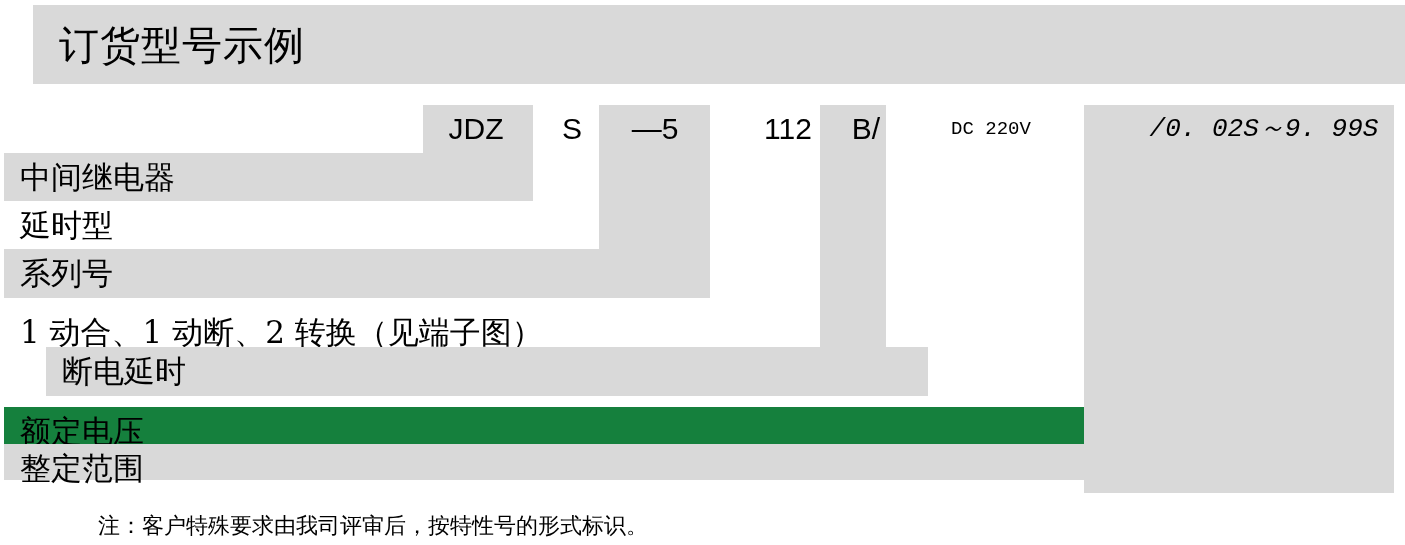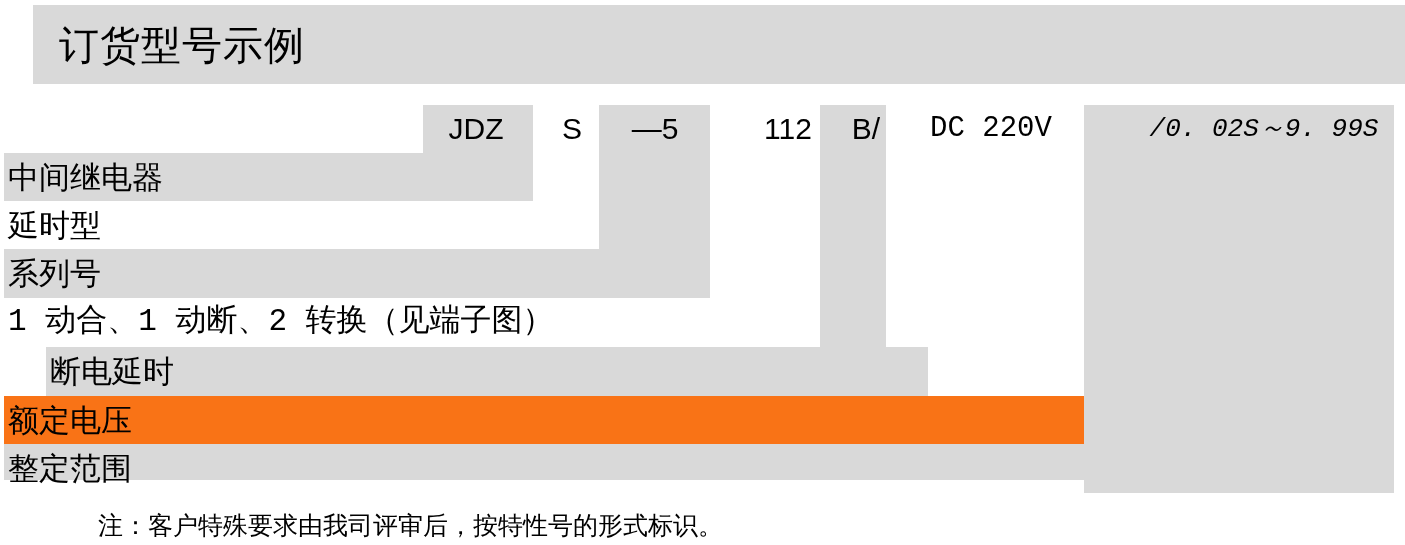--- a/index.html
+++ b/index.html
@@ -5,46 +5,46 @@
   html, body { margin: 0; padding: 0; background: #ffffff; }
   body { width: 1405px; height: 545px; position: relative; overflow: hidden;
          font-family: "DejaVu Serif", "Liberation Serif", serif; color: #000; }
   .abs { position: absolute; box-sizing: border-box; }
   .gray { background: #d9d9d9; }
   .header { left: 3px; top: 5px; width: 1394px; height: 79px; margin-left: 30px; }
   .header-title { position: absolute; left: 26px; top: 16px; font-size: 40px; line-height: 48px;
                   font-family: "DejaVu Sans", "Liberation Sans", sans-serif; letter-spacing: 1px; }
   .code { font-family: "Liberation Sans", "DejaVu Sans", sans-serif; font-size: 30px;
           line-height: 48px; text-align: center; top: 105px; height: 48px; margin-left: 6px; }
-  .row-label { left: 4px; height: 48px; font-size: 31px; line-height: 48px; padding-left: 4px;
+  .row-label { left: 4px; height: 48px; font-size: 31px; line-height: 48px; padding-left: 16px;
                font-family: "DejaVu Serif", "Liberation Serif", serif; white-space: nowrap; }
-  .note { left: 98px; top: 514px; font-size: 25px; line-height: 24px; white-space: nowrap;
+  .note { left: 98px; top: 514px; font-size: 22px; line-height: 24px; white-space: nowrap;
           font-family: "DejaVu Serif", "Liberation Serif", serif; }
 </style>
 </head>
 <body>
 
 <div class="abs gray header">
   <span class="header-title">订货型号示例</span>
 </div>
 
 <div class="abs gray" style="left:423px; top:105px; width:110px; height:96px;"></div>
 <div class="abs gray" style="left:599px; top:105px; width:111px; height:193px;"></div>
 <div class="abs gray" style="left:820px; top:105px; width:66px; height:291px;"></div>
 <div class="abs gray" style="left:1084px; top:105px; width:310px; height:388px;"></div>
 
 <div class="abs gray row-label" style="top:153px; width:529px;"><span>中间继电器</span></div>
 <div class="abs row-label" style="top:201px; width:595px; background:#fff;"><span>延时型</span></div>
 <div class="abs gray row-label" style="top:249px; width:706px; height:49px;"><span>系列号</span></div>
-<div class="abs row-label" style="top:298px; width:816px; height:63px; background:#fff;font-family:Liberation Mono, monospace;"><span>1 动合、1 动断、2 转换（见端子图）</span></div>
+<div class="abs row-label" style="top:308px; width:816px; height:63px; background:#fff;"><span>1 动合、1 动断、2 转换（见端子图）</span></div>
 <div class="abs gray row-label" style="top:347px; width:882px; height:49px;margin-left:42px;"><span>断电延时</span></div>
-<div class="abs row-label" style="top:396px; width:1080px; background:#f97316;"><span>额定电压</span></div>
+<div class="abs row-label" style="top:407px; width:1080px; background:#15803d;"><span>额定电压</span></div>
 <div class="abs gray row-label" style="top:444px; width:1390px; height:36px;"><span>整定范围</span></div>
 
 <div class="abs code" style="left:423px; width:94px;">JDZ</div>
 <div class="abs code" style="left:533px; width:66px;">S</div>
 <div class="abs code" style="left:599px; width:100px;">—5</div>
 <div class="abs code" style="left:710px; width:116px;padding-left:28px;">112</div>
 <div class="abs code" style="left:820px; width:80px;">B/</div>
-<div class="abs code" style="left:886px; width:198px; font-family:'Liberation Mono','DejaVu Sans Mono',monospace; font-size:29px;">DC 220V</div>
+<div class="abs code" style="left:886px; width:198px; font-family:'Liberation Mono','DejaVu Sans Mono',monospace; font-size:19px;">DC 220V</div>
 <div class="abs code" style="left:1084px; width:348px; font-family:'Liberation Mono','DejaVu Sans Mono',monospace; font-size:26px;font-style:italic;">/0. 02S～9. 99S</div>
 
 <div class="abs note">注：客户特殊要求由我司评审后，按特性号的形式标识。</div>
 
 </body></html>

